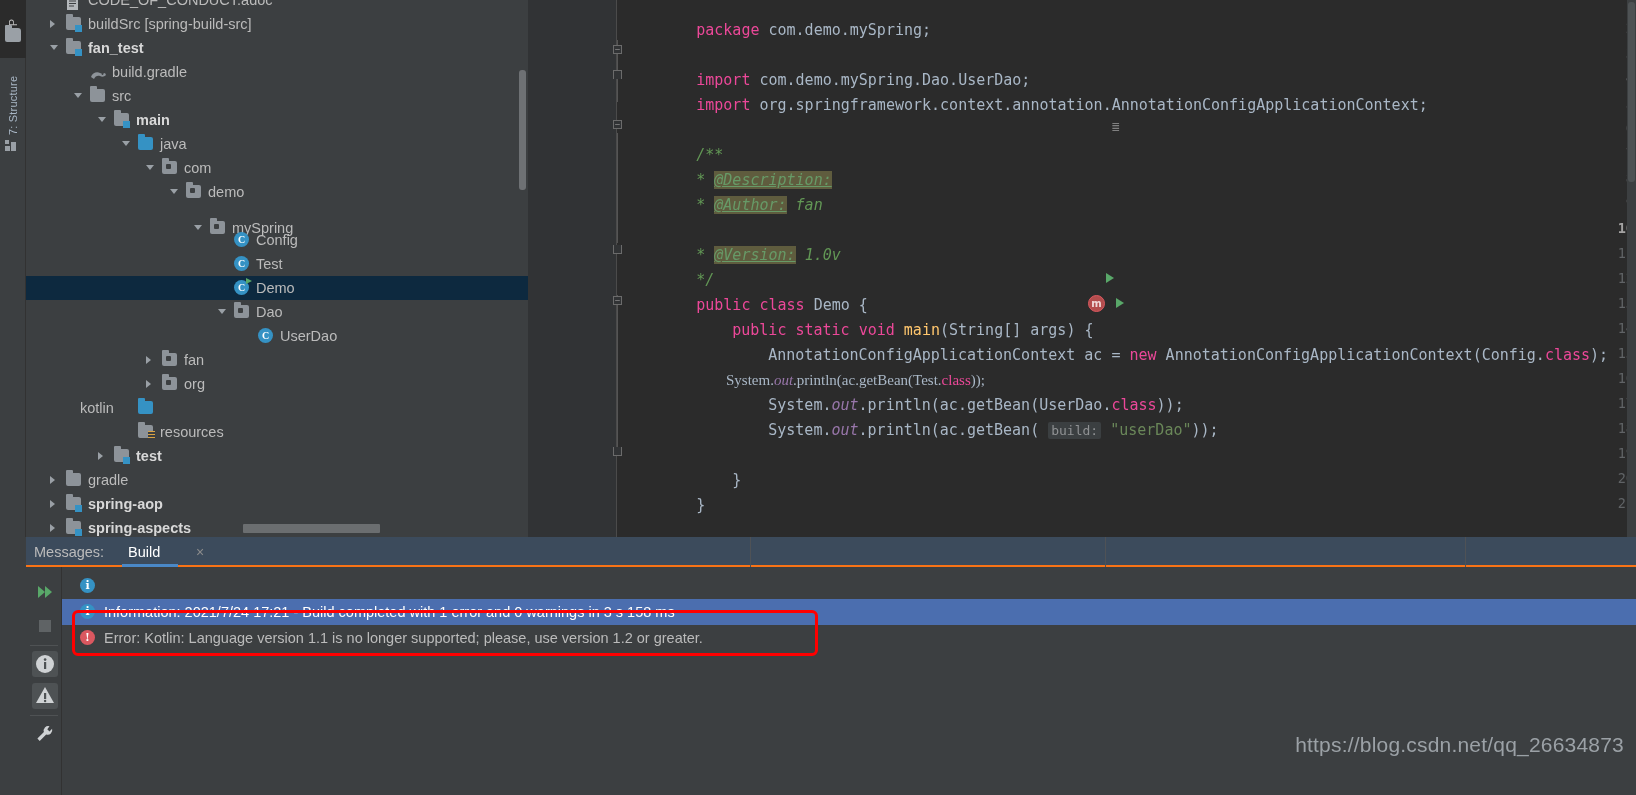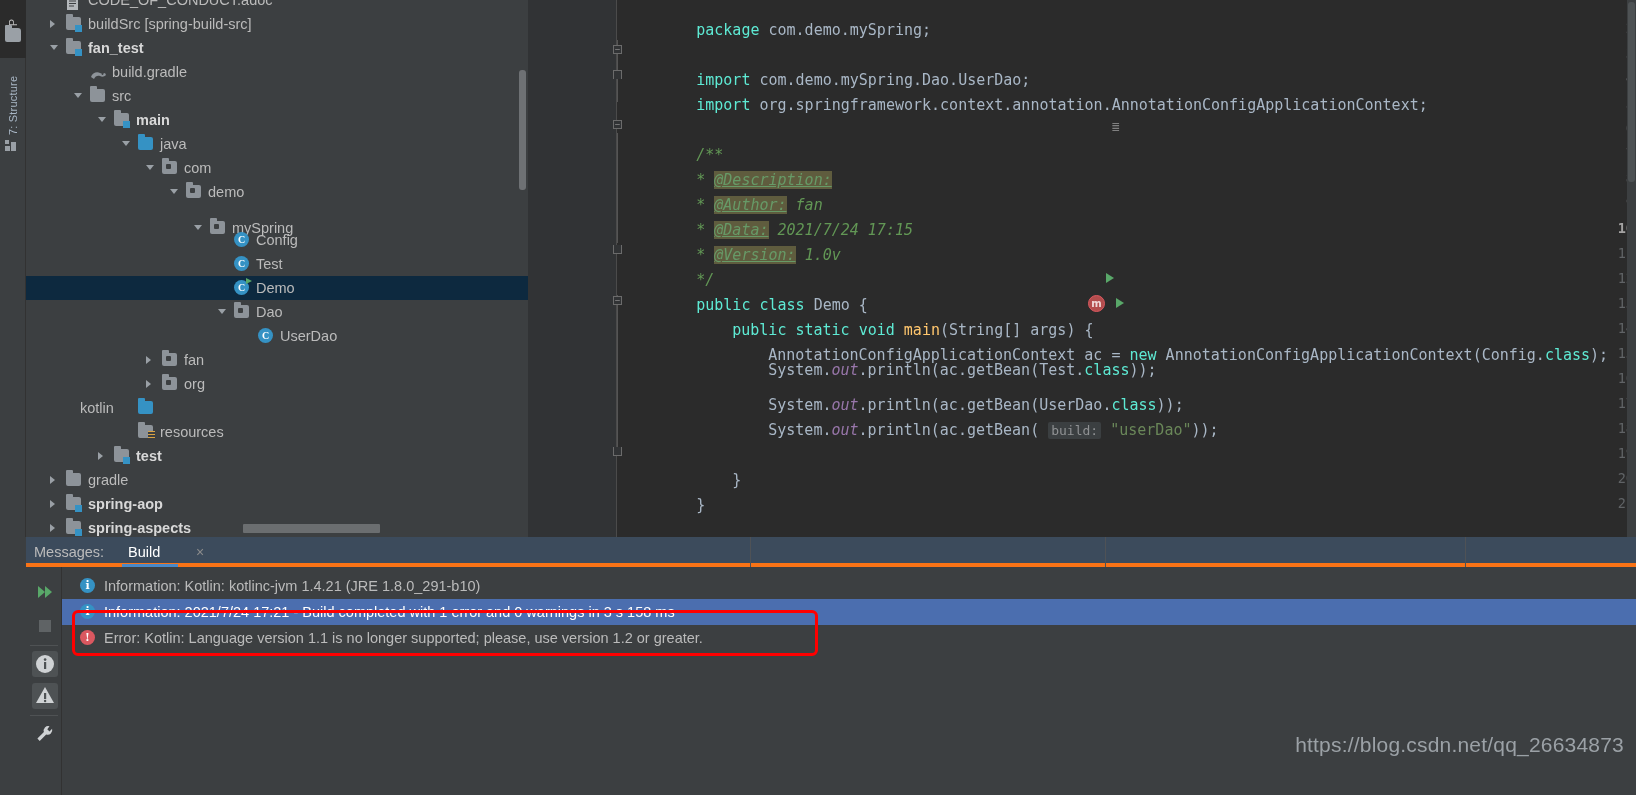--- a/index.html
+++ b/index.html
@@ -117,21 +117,21 @@
   .ln {
     position:absolute; right: 2px; width: 60px; text-align: right;
     font-family: "DejaVu Sans Mono", monospace; font-size: 13.5px; color: #606366;
   }
   .ln.cur { color:#a4a3a3; font-weight:600; }
   .code-layer { position:absolute; left:96px; top:0; right:0; height:537px; }
   .cl {
     position:absolute; left:0; white-space:pre;
     font-family: "DejaVu Sans Mono", monospace; font-size: 15px; line-height: 25px;
   }
-  .k  { color:#5eead4; }       
+  .k  { color:#ec4899; }       
   .t  { color:#a9b7c6; }       
   .st { color:#6a8759; }       
   .cm { color:#629755; font-style: italic; }  
   .tag{ color:#679a67; font-style: italic; text-decoration: underline; background:#5f5c3e; }
   .cmv{ color:#629755; font-style: italic; background:#2b2b2b; }
   .fld{ color:#9876aa; font-style: italic; }  
   .mth{ color:#ffc66d; }       
   .hint{ color:#8f9193; background:#3b3f41; font-size:13px; padding:1px 3px; border-radius:2px;}
   .fold {
     position:absolute; width:9px; height:9px; border:1px solid #6b6b6b;
@@ -158,21 +158,21 @@
   .struct-marker {
     position:absolute; color:#808080; font-family:"DejaVu Sans Mono", monospace; font-size:13px;
   }
 
   
   .bottom {
     position:absolute; left:0; top:537px; width:1636px; height:258px; background:#3c3f41;
   }
   .msg-header {
     position:absolute; left:26px; top:0; width:1610px; height:30px;
-    background:#3c4b5c; border-bottom:4px solid #f97316;
+    background:#3c4b5c; border-bottom:2px solid #f97316;
   }
   .msg-header .divider { position:absolute; top:0; width:1px; height:30px; background:#4f5256; }
   .msg-title {
     position:absolute; left:8px; top:0; height:30px; line-height:30px;
     font-size:14.5px; color:#bbbbbb;
   }
   .msg-tab {
     position:absolute; left:98px; top:0; height:30px; line-height:30px;
     font-size:14.5px; color:#ffffff; padding: 0 4px;
   }
@@ -327,23 +327,20 @@
       </div>
 
       <div class="cl" style="top:143px;">
         <span class="cm">*</span><span class="cm"> </span><span class="tag">@Description:</span>
       </div>
 
       <div class="cl" style="top:168px;text-align:right;">
         <span class="cm">*</span><span class="cm"> </span><span class="tag">@Author:</span><span class="cmv"> </span><span class="cmv">fan</span>
       </div>
 
-      <div class="cl" style="top:193px;">
-        <span class="cm">*</span><span class="cm"> </span><span class="tag">@Data:</span><span class="cmv"> </span><span class="cmv">2021/7/24 17:15</span>
-      </div>
 
       <div class="cl" style="top:218px;">
         <span class="cm">*</span><span class="cm"> </span><span class="tag">@Version:</span><span class="cmv"> </span><span class="cmv">1.0v</span>
       </div>
 
       <div class="cl" style="top:243px;">
         <span class="cm">*/</span>
       </div>
 
       <div class="cl" style="top:268px;">
@@ -351,21 +348,21 @@
       </div>
 
       <div class="cl" style="top:293px; padding-left:36px;">
         <span class="k">public</span><span class="t"> </span><span class="k">static</span><span class="t"> </span><span class="k">void</span><span class="t"> </span><span class="mth">main</span><span class="t">(String[] args) {</span>
       </div>
 
       <div class="cl" style="top:318px; padding-left:72px;">
         <span class="t">AnnotationConfigApplicationContext</span><span class="t"> </span><span class="t">ac = </span><span class="k">new</span><span class="t"> </span><span class="t">AnnotationConfigApplicationContext(Config.</span><span class="k">class</span><span class="t">);</span>
       </div>
 
-      <div class="cl" style="top:333px; padding-left:72px;">
+      <div class="cl" style="top:343px; padding-left:72px;font-family:Liberation Serif, serif;">
         <span class="t">System.</span><span class="fld">out</span><span class="t">.println(ac.getBean(</span><span class="t">Test.</span><span class="k">class</span><span class="t">));</span>
       </div>
 
       <div class="cl" style="top:368px; padding-left:72px;">
         <span class="t">System.</span><span class="fld">out</span><span class="t">.println(ac.getBean(</span><span class="t">UserDao.</span><span class="k">class</span><span class="t">));</span>
       </div>
 
       <div class="cl" style="top:393px; padding-left:72px;">
         <span class="t">System.</span><span class="fld">out</span><span class="t">.println(ac.getBean(</span><span class="t"> </span><span class="hint">build:</span><span class="t"> </span><span class="st">"userDao"</span><span class="t">));</span>
       </div>
@@ -432,21 +429,20 @@
       <div class="mt-ic" style="top:154px;">
         <svg width="26" height="26" viewBox="0 0 26 26">
           <path d="M17.5 5.2a4.6 4.6 0 0 0-5.6 5.9L5.4 17.6l2.3 2.3 6.5-6.5a4.6 4.6 0 0 0 5.9-5.6l-2.6 2.6-2.2-2.2z" fill="#cfd2d4"></path>
         </svg>
       </div>
     </div>
 
     <div class="msg-list" id="msg-list">
         <div class="msg-row" style="top: 6px;">
           <span class="msg-ic info">i</span>
-          <span class="msg-text">Information: Kotlin: kotlinc-jvm 1.4.21 (JRE 1.8.0_291-b10)</span>
         </div>
         <div class="msg-row highlight" style="top: 32px;">
           <span class="msg-ic info">i</span>
           <span class="msg-text">Information: 2021/7/24 17:21 - Build completed with 1 error and 0 warnings in 3 s 158 ms</span>
         </div>
         <div class="msg-row" style="top: 58px;">
           <span class="msg-ic err">!</span>
           <span class="msg-text">Error: Kotlin: Language version 1.1 is no longer supported; please, use version 1.2 or greater.</span>
         </div>
       </div>

